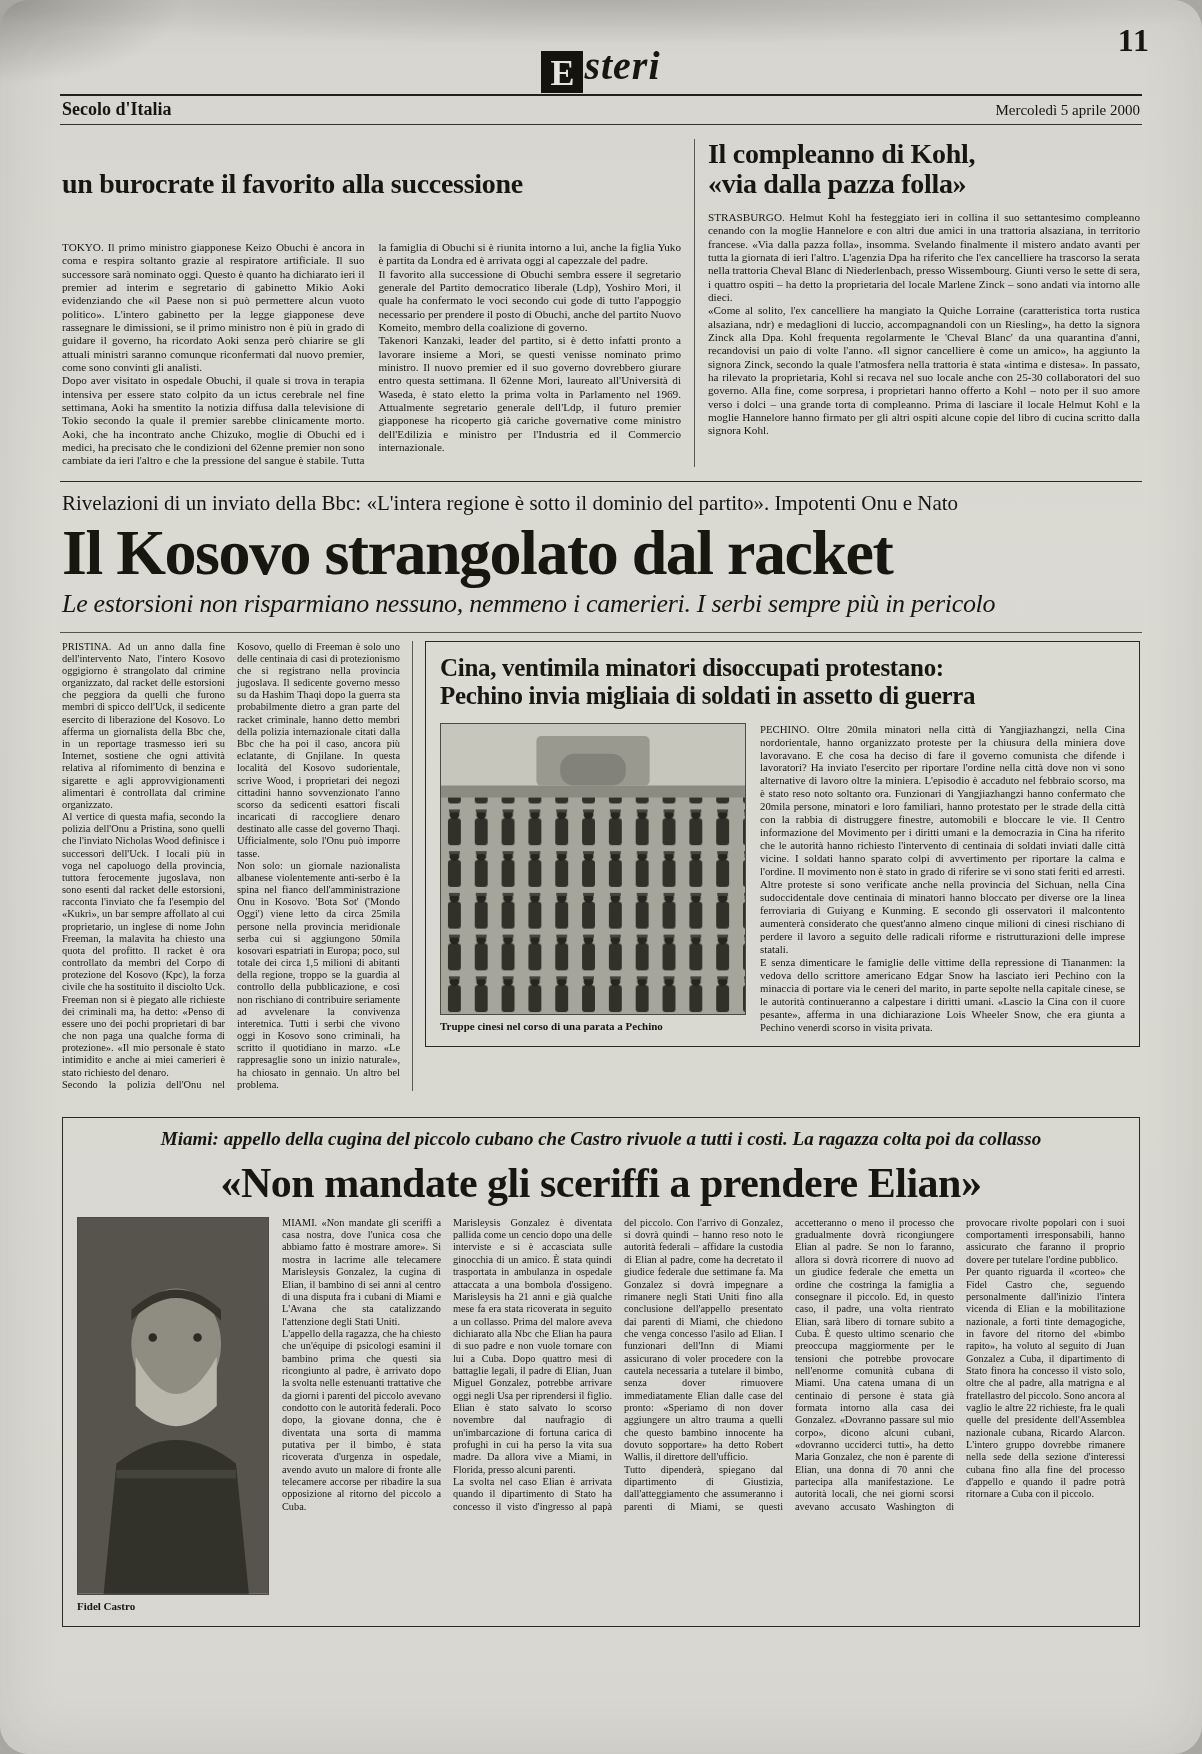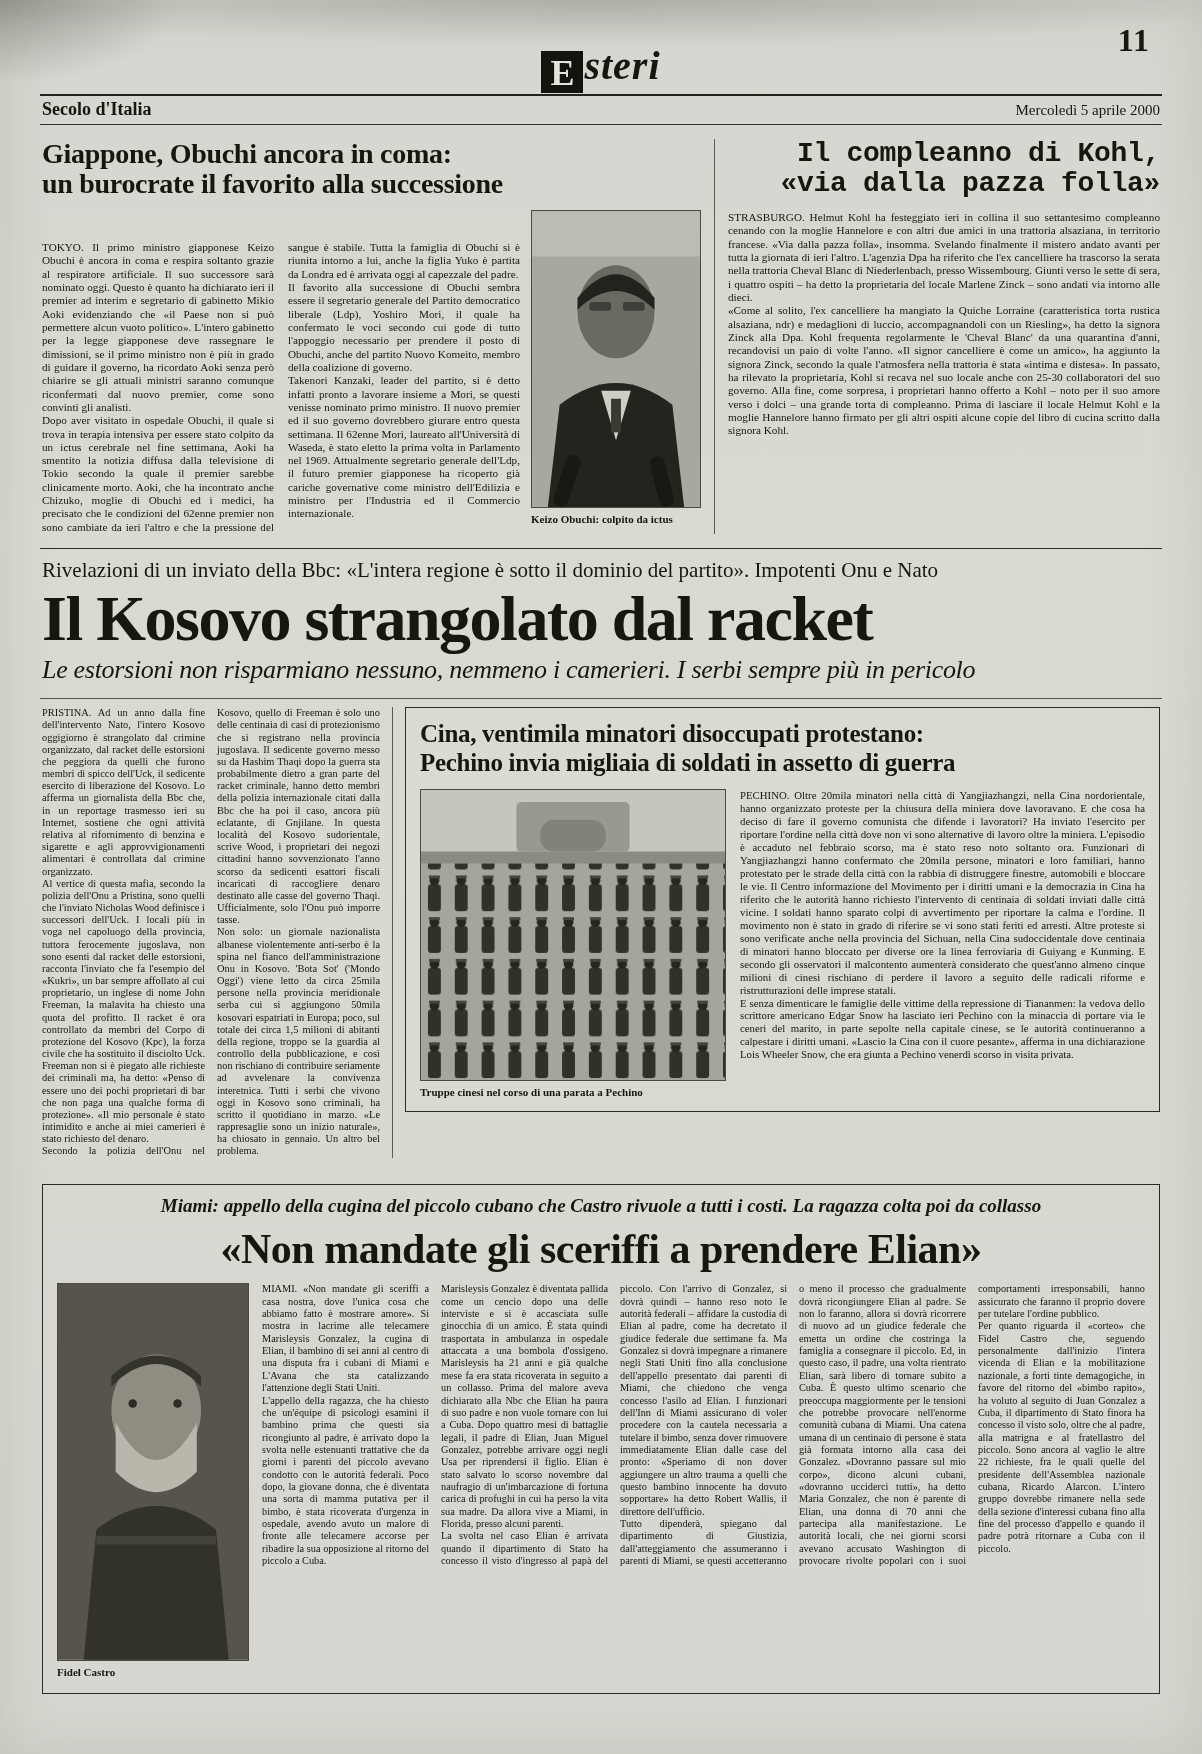--- a/index.html
+++ b/index.html
@@ -6,21 +6,22 @@
   html,body { background:#a8a7a2; }
   body { font-family:"Liberation Serif","DejaVu Serif",serif; }
   .page {
     width:1202px; height:1754px; margin:0 auto; position:relative; overflow:hidden;
     color:#17160f;
     background:
       radial-gradient(ellipse 260px 120px at 0% 0%, rgba(20,18,12,.28), transparent 70%),
       radial-gradient(ellipse 900px 60px at 50% 0%, rgba(40,38,30,.18), transparent 75%),
       linear-gradient(180deg,#d6d5cf 0%, #dadad3 30%, #d7d6d0 100%);
     box-shadow: inset 0 0 60px rgba(60,55,40,.12);
-    padding:16px 40px 0;
+    padding:16px 60px 0;
+    border-radius:29px;
   }
   .page-number { position:absolute; top:22px; right:52px; font-size:32px; font-weight:bold; letter-spacing:1px; }
   .section-head { text-align:center; margin-top:26px; height:48px; }
   .section-initial {
     display:inline-block; background:#14130e; color:#e6e5dd; width:42px; height:42px; line-height:44px;
     font-size:36px; font-weight:bold; text-align:center; vertical-align:-6px; margin-right:1px;
   }
   .section-rest { font-size:40px; font-style:italic; font-weight:bold; letter-spacing:1px; }
   .rule-thick { border-top:2px solid #22211a; margin-top:4px; }
   .dateline { display:flex; justify-content:space-between; align-items:baseline; padding:3px 2px 4px; }
@@ -33,21 +34,21 @@
   .obuchi-block { flex:1; min-width:0; }
   .v-rule { width:1px; background:#5b5a52; flex:none; }
   .kohl-block { width:432px; flex:none; }
   .headline-lg { font-size:28px; font-weight:bold; line-height:1.07; letter-spacing:-.3px; }
   .obuchi-content { display:flex; gap:11px; margin-top:11px; }
   .body-text { font-size:11.2px; line-height:1.19; text-align:justify; white-space:pre-line; }
   .obuchi-body { flex:1; column-count:2; column-gap:14px; min-width:0;margin-top:31px; }
   .figure { width:170px; flex:none; }
   .photo { width:100%; display:block; border:1px solid #4b4a43; }
   .caption { font-size:11px; font-weight:bold; margin-top:5px; line-height:1.15; }
-  .kohl-headline { text-align:right;font-family:Liberation Mono, monospace; }
+  .kohl-headline { text-align:left; }
   .kohl-body { margin-top:12px; }
 
   
   .kosovo-band { border-top:1.5px solid #2c2b23; padding:9px 2px 4px; }
   .kicker { font-size:21px; line-height:1.15; }
   .kosovo-headline { font-size:64px; font-weight:bold; line-height:1.0; letter-spacing:-1.5px; margin:5px 0 4px; }
   .kosovo-subhead { font-size:26px; font-style:italic; letter-spacing:-.3px; margin-bottom:9px; }
   .middle-row { display:flex; gap:12px; padding:8px 2px 0; border-top:1px solid #55544a; }
   .kosovo-body-wrap { width:338px; flex:none; }
   .kosovo-body { column-count:2; column-gap:12px; font-size:10.4px; line-height:1.17; }
@@ -81,44 +82,28 @@
   <div class="rule-thick"></div>
   <div class="dateline">
     <span class="paper-name">Secolo d'Italia</span>
     <span class="page-date">Mercoledì 5 aprile 2000</span>
   </div>
   <div class="rule-thin"></div>
 
   <div class="top-section">
     <div class="obuchi-block">
       <h1 class="headline-lg">
-        <span>Giappone, Obuchi ancora in coma:</span><br>
+        <br>
         <span>un burocrate il favorito alla successione</span>
       </h1>
       <div class="obuchi-content">
         <div class="body-text obuchi-body">TOKYO. Il primo ministro giapponese Keizo Obuchi è ancora in coma e respira soltanto grazie al respiratore artificiale. Il suo successore sarà nominato oggi. Questo è quanto ha dichiarato ieri il premier ad interim e segretario di gabinetto Mikio Aoki evidenziando che «il Paese non si può permettere alcun vuoto politico». L'intero gabinetto per la legge giapponese deve rassegnare le dimissioni, se il primo ministro non è più in grado di guidare il governo, ha ricordato Aoki senza però chiarire se gli attuali ministri saranno comunque riconfermati dal nuovo premier, come sono convinti gli analisti.
 Dopo aver visitato in ospedale Obuchi, il quale si trova in terapia intensiva per essere stato colpito da un ictus cerebrale nel fine settimana, Aoki ha smentito la notizia diffusa dalla televisione di Tokio secondo la quale il premier sarebbe clinicamente morto. Aoki, che ha incontrato anche Chizuko, moglie di Obuchi ed i medici, ha precisato che le condizioni del 62enne premier non sono cambiate da ieri l'altro e che la pressione del sangue è stabile. Tutta la famiglia di Obuchi si è riunita intorno a lui, anche la figlia Yuko è partita da Londra ed è arrivata oggi al capezzale del padre.
 Il favorito alla successione di Obuchi sembra essere il segretario generale del Partito democratico liberale (Ldp), Yoshiro Mori, il quale ha confermato le voci secondo cui gode di tutto l'appoggio necessario per prendere il posto di Obuchi, anche del partito Nuovo Komeito, membro della coalizione di governo.
 Takenori Kanzaki, leader del partito, si è detto infatti pronto a lavorare insieme a Mori, se questi venisse nominato primo ministro. Il nuovo premier ed il suo governo dovrebbero giurare entro questa settimana. Il 62enne Mori, laureato all'Università di Waseda, è stato eletto la prima volta in Parlamento nel 1969. Attualmente segretario generale dell'Ldp, il futuro premier giapponese ha ricoperto già cariche governative come ministro dell'Edilizia e ministro per l'Industria ed il Commercio internazionale.</div>
-        <figure class="figure">
-          <svg class="photo" viewBox="0 0 170 300" xmlns="http://www.w3.org/2000/svg" preserveAspectRatio="none">
-            <rect width="170" height="300" fill="#a9a8a0"></rect>
-            <rect width="170" height="46" fill="#bdbcb4"></rect>
-            <ellipse cx="85" cy="102" rx="39" ry="47" fill="#6b6a62"></ellipse>
-            <path d="M46,88 Q85,40 124,88 L124,100 Q85,62 46,100 Z" fill="#23221d"></path>
-            <rect x="58" y="92" width="22" height="9" rx="3" fill="#2c2b26" opacity=".7"></rect>
-            <rect x="92" y="92" width="22" height="9" rx="3" fill="#2c2b26" opacity=".7"></rect>
-            <path d="M16,300 L28,196 Q85,152 142,196 L154,300 Z" fill="#24231d"></path>
-            <polygon points="70,182 85,232 100,182" fill="#cfcec5"></polygon>
-            <rect x="80" y="190" width="10" height="34" fill="#3a3932"></rect>
-            <rect x="28" y="246" width="15" height="54" rx="7" fill="#191813" transform="rotate(18 35 273)"></rect>
-            <rect x="124" y="248" width="15" height="52" rx="7" fill="#191813" transform="rotate(-14 131 274)"></rect>
-          </svg>
-          <figcaption class="caption">Keizo Obuchi: colpito da ictus</figcaption>
-        </figure>
       </div>
     </div>
 
     <div class="v-rule"></div>
 
     <div class="kohl-block">
       <h1 class="headline-lg kohl-headline">
         <span>Il compleanno di Kohl,</span><br>
         <span>«via dalla pazza folla»</span>
       </h1>

